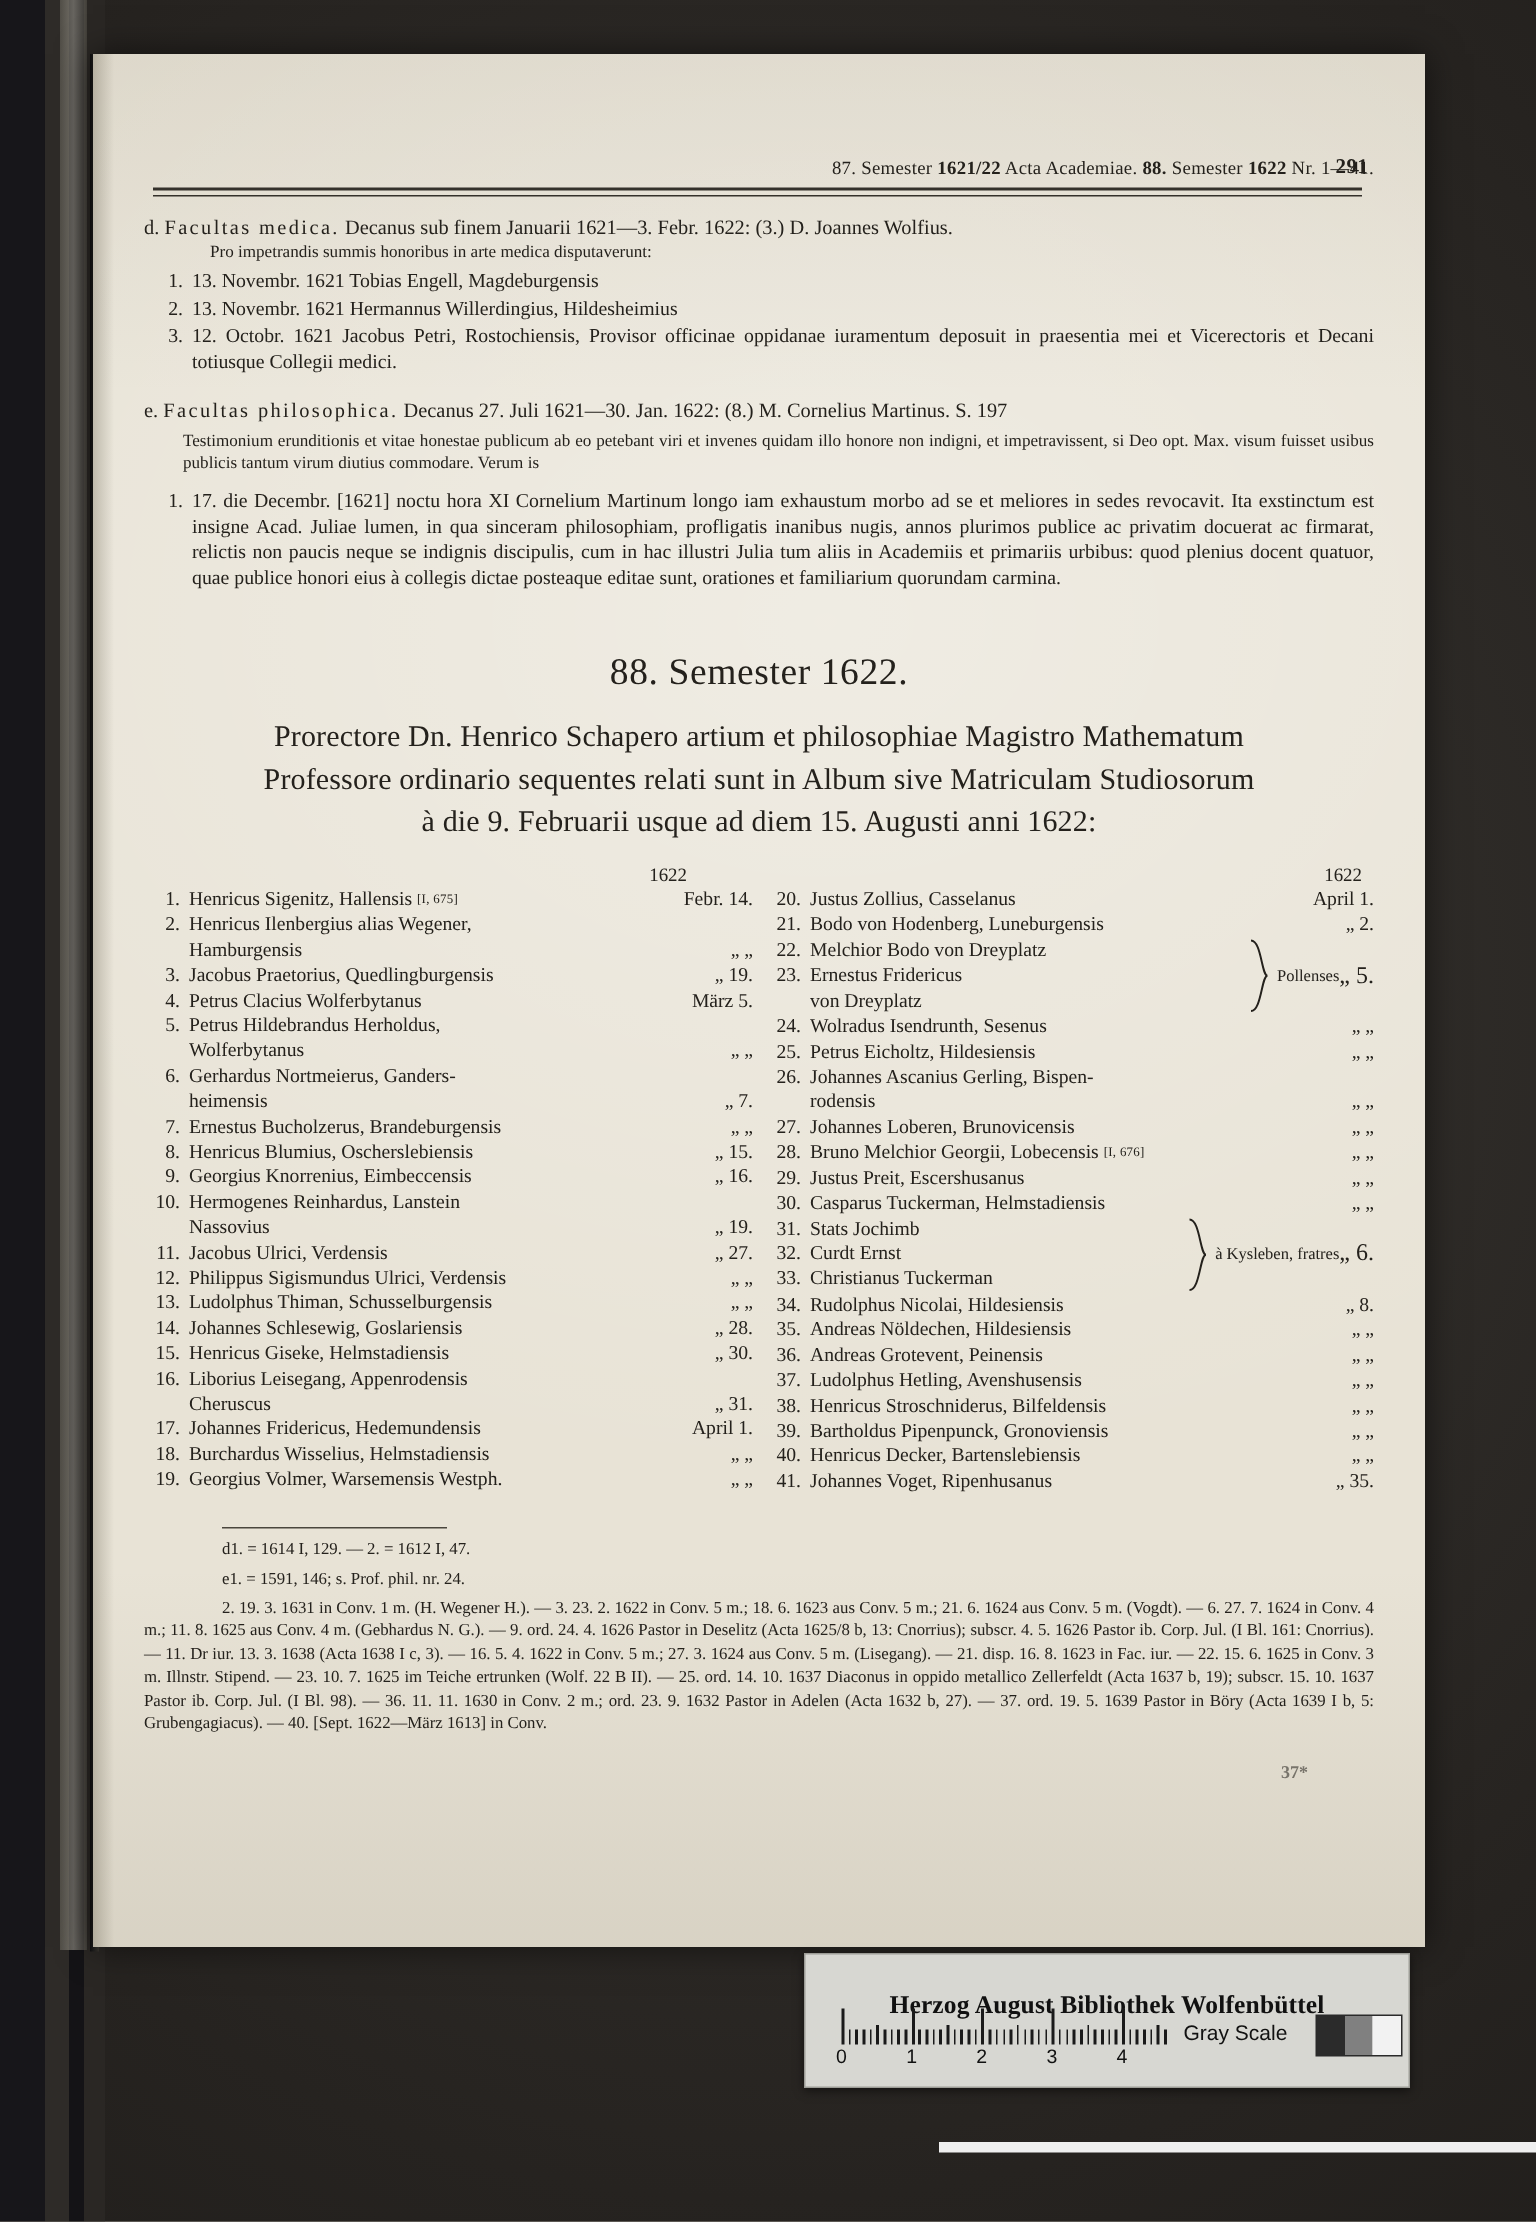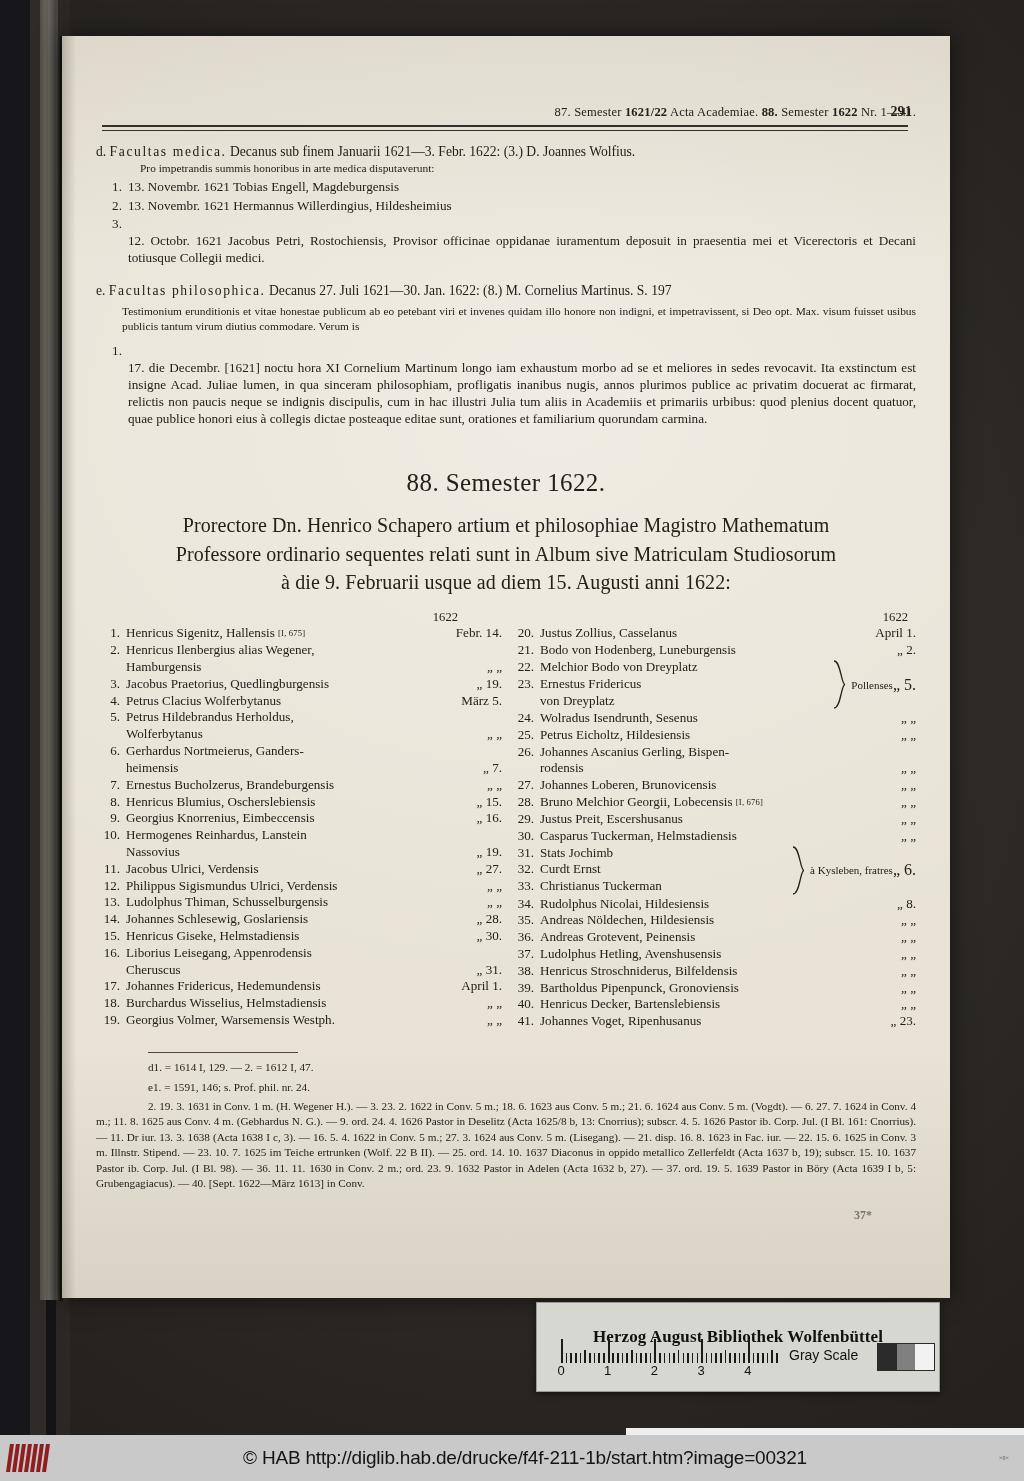--- a/index.html
+++ b/index.html
@@ -50,21 +50,21 @@
   .sec{margin-top:12px;font-size:13.3px;line-height:1.33;}
   .sec-head{font-size:13.6px;}
   .spaced{letter-spacing:1.6px;}
   .small{font-size:11.4px;line-height:1.34;}
   .indent1{margin-left:44px;}
 
   ol.items{list-style:none;margin:2px 0 0 0;padding:0;}
   ol.items li{display:flex;margin-top:1px;font-size:13.2px;line-height:1.3;}
   ol.items li .num{width:26px;text-align:right;flex:none;margin-right:6px;}
   ol.items li .txt{flex:1;}
-  .just{text-align:justify;margin-top:17px;}
+  .just{text-align:justify;}
 
   
   h1.title{text-align:center;font-weight:normal;font-size:25px;
     letter-spacing:.4px;margin:42px 0 14px 0;}
   .lede{text-align:center;font-size:20px;line-height:1.42;letter-spacing:.1px;
     margin:0 6px;}
 
   
   .cols{display:flex;margin-top:14px;gap:8px;}
   .col{width:50%;position:relative;}
@@ -448,21 +448,21 @@
                 <span class="dt">„   „</span>
               </div>
               <div class="row">
                 <span class="n">40.</span>
                 <span class="nm">Henricus Decker, Bartenslebiensis</span>
                 <span class="dt">„   „</span>
               </div>
               <div class="row">
                 <span class="n">41.</span>
                 <span class="nm">Johannes Voget, Ripenhusanus</span>
-                <span class="dt">„  23.</span>
+                <span class="dt">„  35.</span>
               </div>
             </div>
         </div>
 
       </div>
 
       <div class="notes">
         <div class="rule"></div>
         <div class="nline">d1. = 1614 I, 129. — 2. = 1612 I, 47.</div>
         <div class="nline" style="margin-top:4px;">e1. = 1591, 146; s. Prof. phil. nr. 24.</div>
@@ -536,26 +536,13 @@
     <div class="grayscale-label">Gray Scale</div>
     <div class="gsbar" id="gsbar">
         <i style="background: rgb(43, 43, 43);"></i>
         <i style="background: rgb(128, 128, 128);"></i>
         <i style="background: rgb(242, 242, 242);"></i>
       </div>
   </div>
 
   <div class="whitestrip"></div>
 
-  <div class="copybar">
-    <div class="barcode">
-      <i></i>
-        <i></i>
-        <i></i>
-        <i></i>
-        <i></i>
-        <i></i>
-        <i></i>
-    </div>
-    <div class="url">© HAB http://diglib.hab.de/drucke/f4f-211-1b/start.htm?image=00321</div>
-    <div class="tinymark">×0×</div>
-  </div>
 </div>
 
 </body></html>

